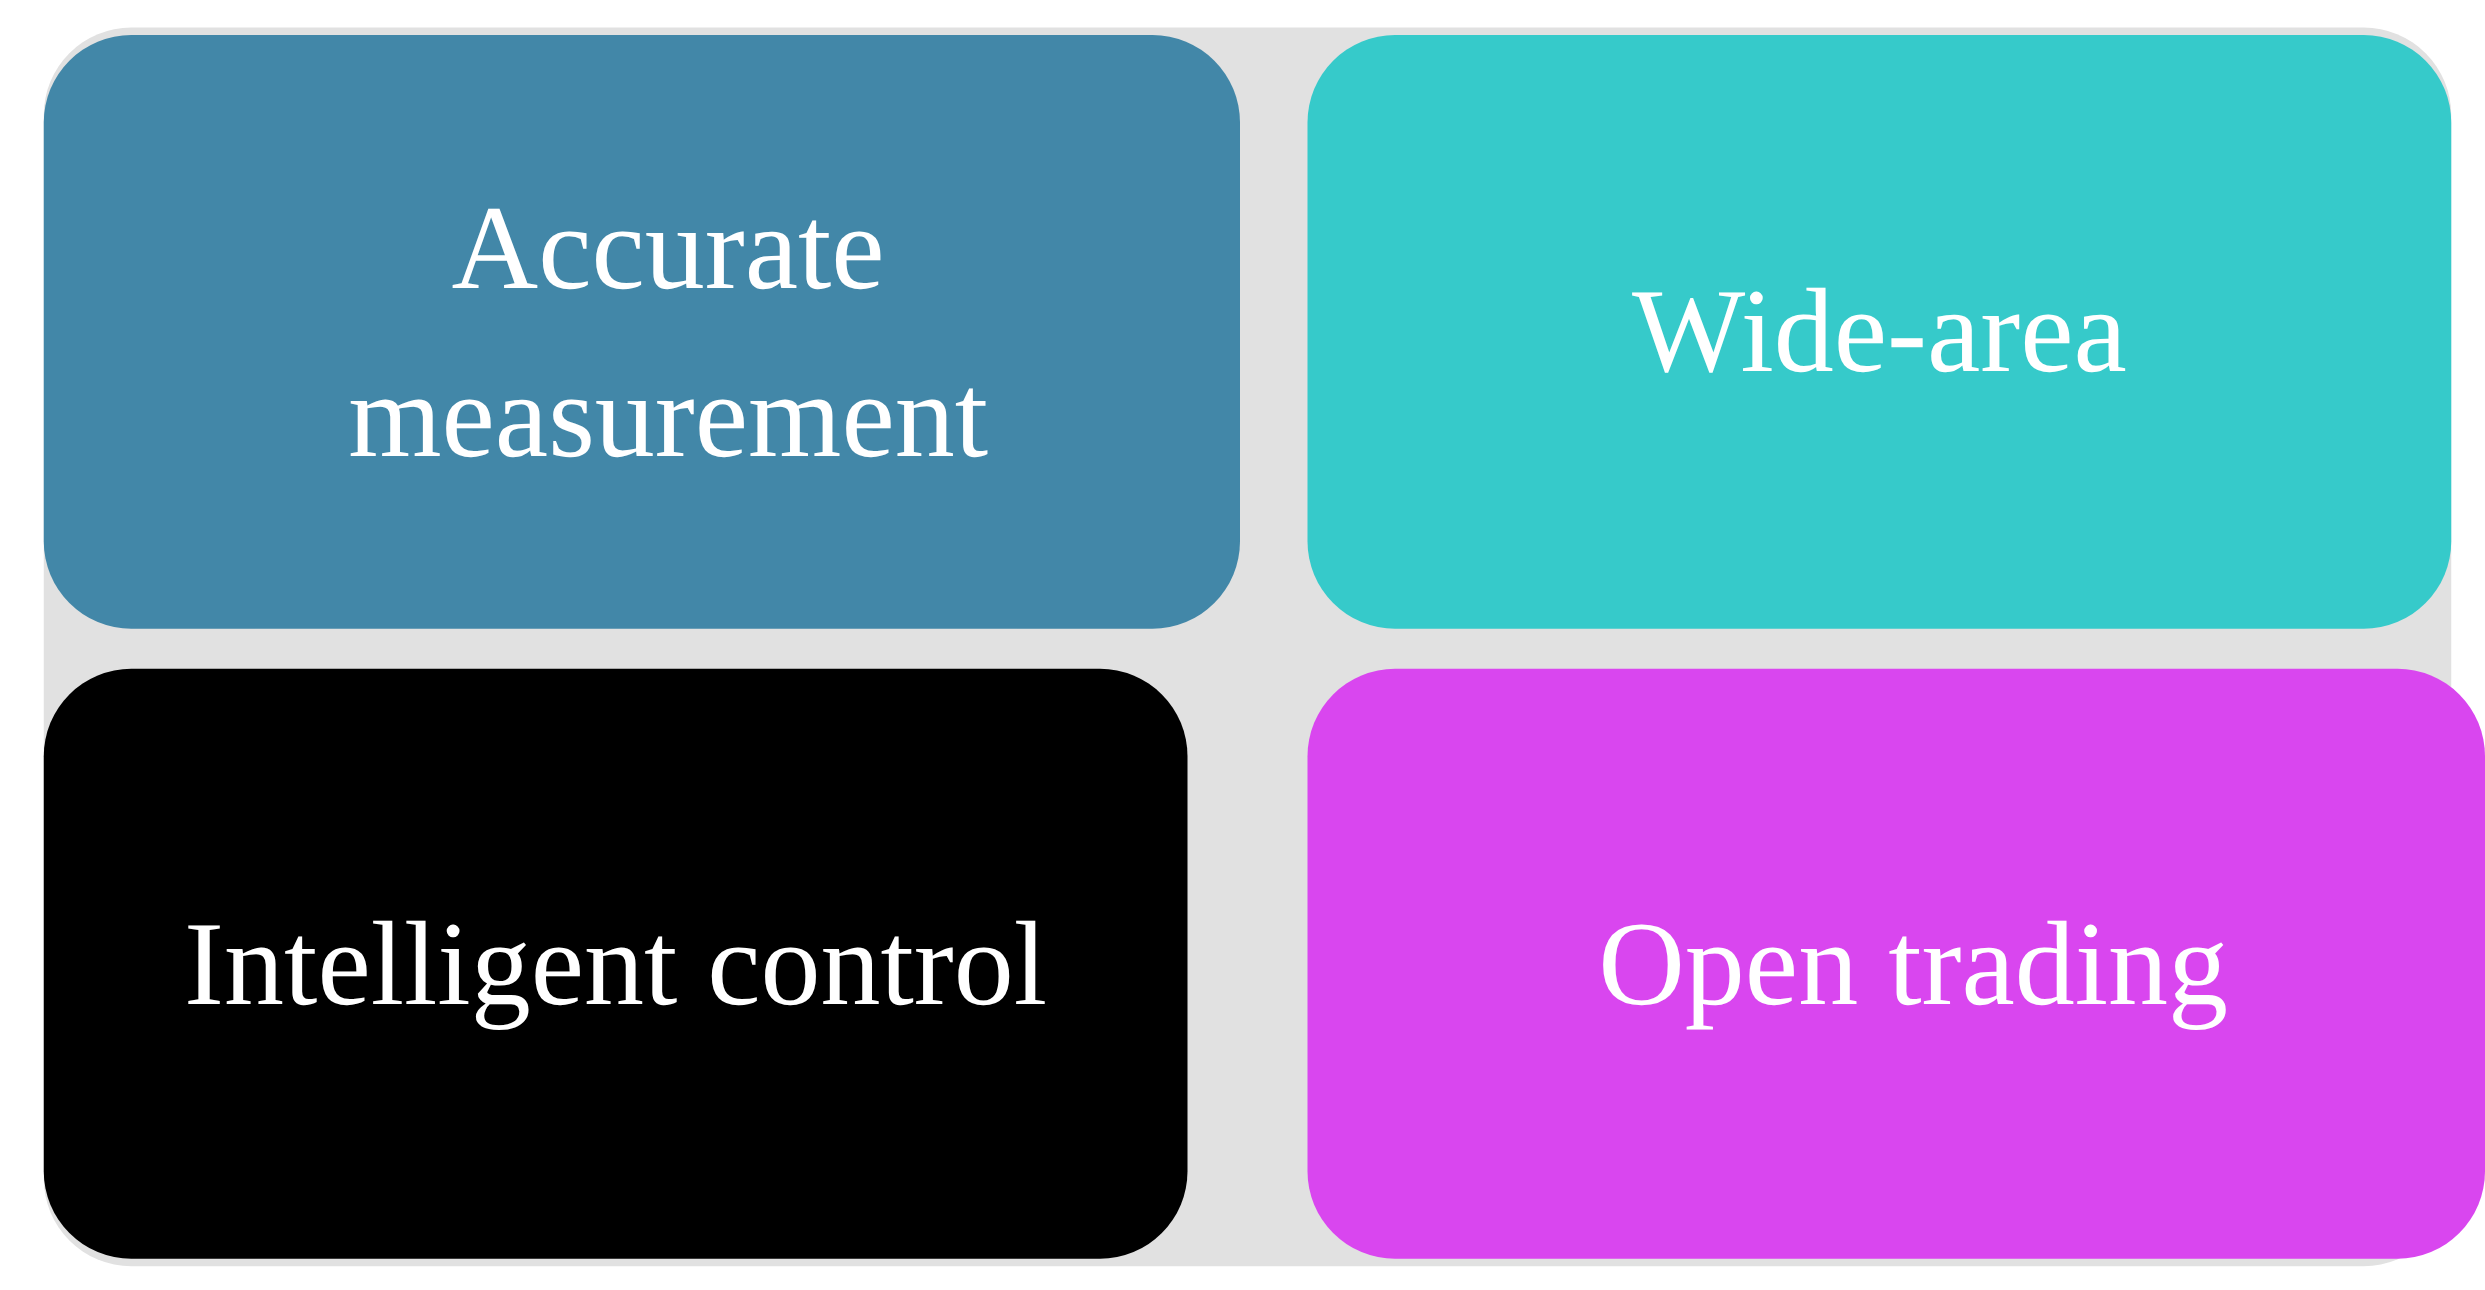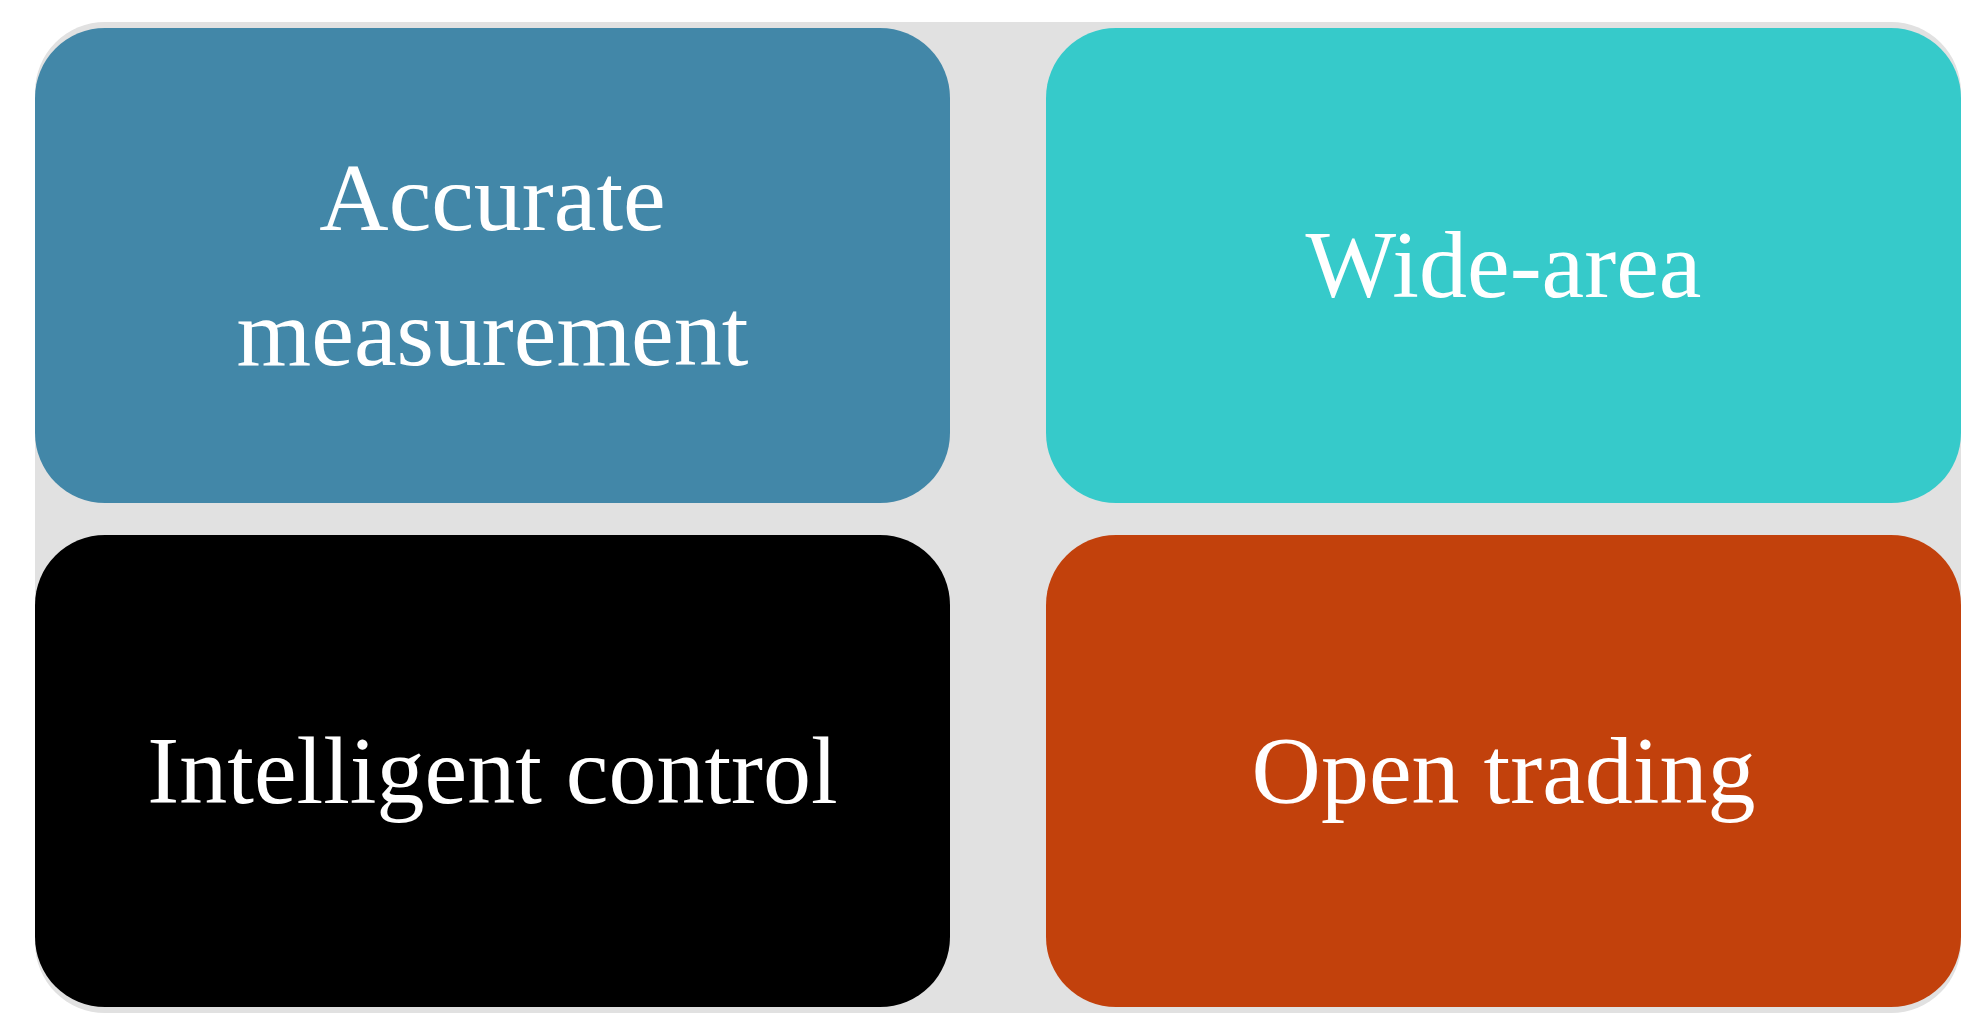--- a/index.html
+++ b/index.html
@@ -29,21 +29,21 @@
     border-radius: 70px;
     display: flex;
     flex-direction: column;
     align-items: center;
     justify-content: center;
     text-align: center;
     color: #ffffff;
     font-size: 96px;
     line-height: 1.4;
   }
-  .box-top-left     { left: 35px;   top: 28px;  width: 915px; height: 475px; }
+  .box-top-left     { left: 35px;   top: 28px;  width: 915px; height: 475px; padding-left: 42px; }
   .box-top-right    { left: 1046px; top: 28px;  width: 915px; height: 475px; }
   .box-bottom-left  { left: 35px;   top: 535px; width: 915px; height: 472px; }
   .box-bottom-right { left: 1046px; top: 535px; width: 915px; height: 472px; }
   .line {
     display: block;
     white-space: nowrap;
   }
 </style>
 </head>
 <body>
@@ -58,17 +58,17 @@
   </div>
 
   <div class="box box-top-right" style="background: rgb(54, 202, 202);">
     <span class="line">Wide-area</span>
   </div>
 
   <div class="box box-bottom-left" style="background: #000000;">
     <span class="line">Intelligent control</span>
   </div>
 
-  <div class="box box-bottom-right" style="background: #c2410c;">
+  <div class="box box-bottom-right" style="background: #d946ef; padding-left: 27px;">
     <span class="line">Open trading</span>
   </div>
 
 </div>
 
 </body></html>

